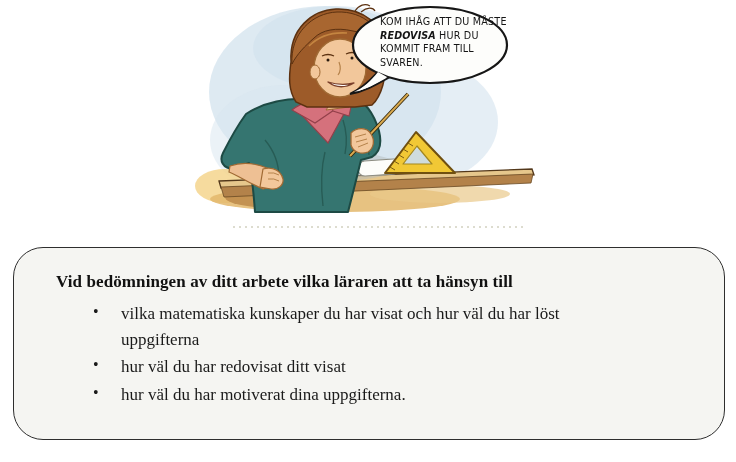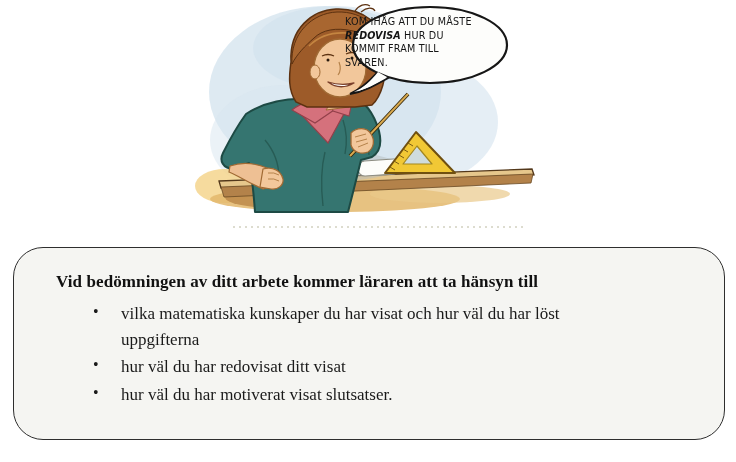--- a/index.html
+++ b/index.html
@@ -8,21 +8,21 @@
     background: #ffffff;
     position: relative;
     overflow: hidden;
     font-family: "Liberation Serif", serif;
     color: #1a1a1a;
   }
   .illustration {
     position: absolute; left: 175px; top: 0; width: 370px; height: 232px;
   }
   .bubble-text {
-    position: absolute; left: 345px; top: 15px; width: 132px;
+    position: absolute; left: 380px; top: 15px; width: 132px;
     font-family: "DejaVu Sans", sans-serif;
     font-size: 9.6px; line-height: 1.42; letter-spacing: 0.2px;
     font-weight: 500; color: #151515;
     z-index: 5;
   }
   .bubble-text .emph {
     font-weight: 800; font-style: italic; letter-spacing: 0.1px;
   }
   .info-box {
     position: absolute; left: 13px; top: 247px;
@@ -178,28 +178,28 @@
   </g>
 
   <line x1="58" y1="227" x2="352" y2="227" stroke="#dddccf" stroke-width="2" stroke-dasharray="2,4"></line>
 </svg>
 
 <div class="bubble-text">
   <span>KOM IHÅG ATT DU MÅSTE </span><span class="emph">REDOVISA</span><span> HUR DU KOMMIT FRAM TILL SVAREN.</span>
 </div>
 
 <div class="info-box">
-  <h2>Vid bedömningen av ditt arbete kommer läraren att ta hänsyn till</h2>
+  <h2>Vid bedömningen av ditt arbete vilka läraren att ta hänsyn till</h2>
   <ul>
     <li>
       <span class="dot">•</span>
       <span>vilka matematiska kunskaper du har visat och hur väl du har löst uppgifterna</span>
     </li>
     <li>
       <span class="dot">•</span>
       <span>hur väl du har redovisat ditt visat</span>
     </li>
     <li>
       <span class="dot">•</span>
-      <span>hur väl du har motiverat visat slutsatser.</span>
+      <span>hur väl du har motiverat dina uppgifterna.</span>
     </li>
   </ul>
 </div>
 
 </body></html>

